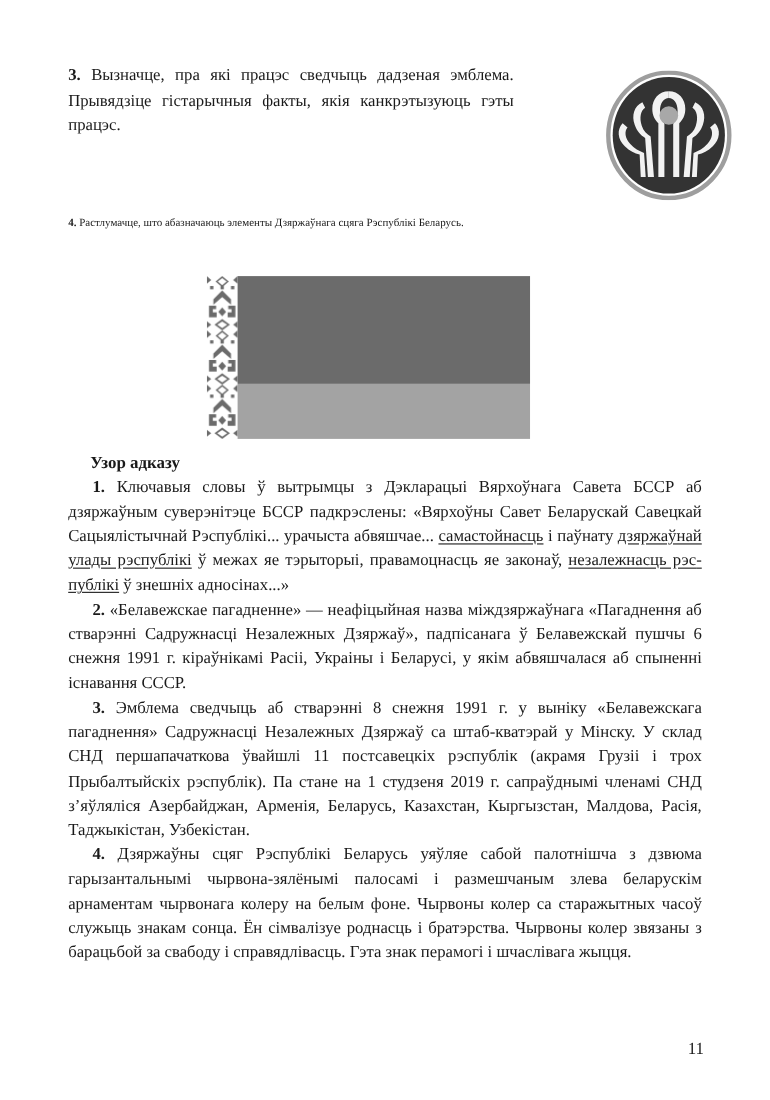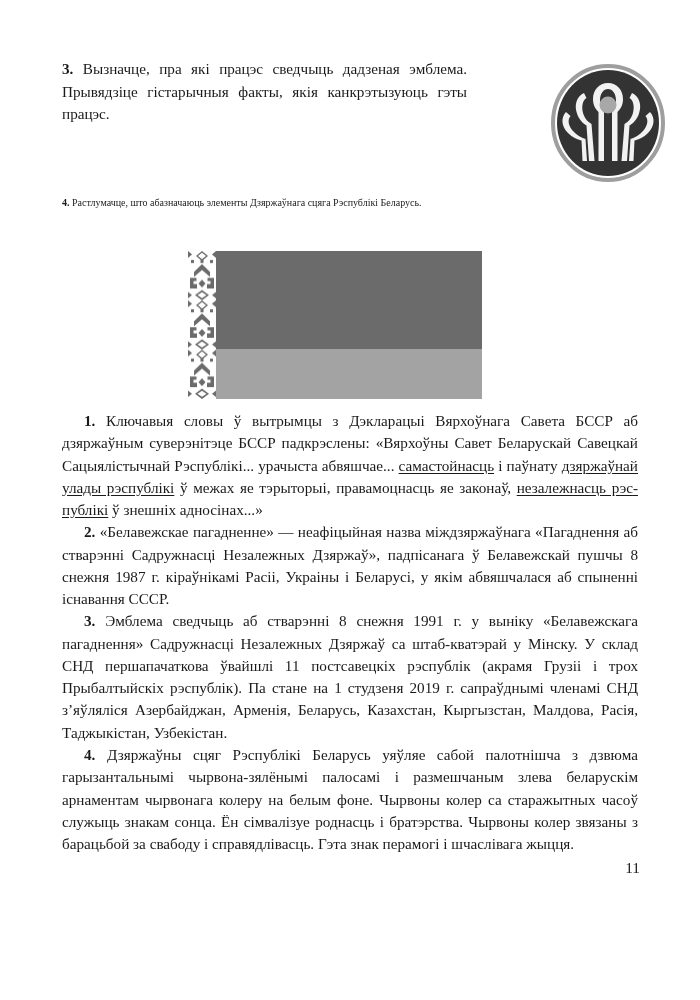--- a/index.html
+++ b/index.html
@@ -95,21 +95,21 @@
     text-indent: 22px;
     text-align: justify;
     text-justify: inter-word;
   }
   u { text-decoration: underline; text-underline-offset: 2px; }
 
   
   .page-number {
     position: absolute;
     right: 60px;
-    top: 860px;
+    top: 946px;
     font-size: 15.4px;
     line-height: 1;
   }
 </style>
 </head>
 <body>
 
 <div class="page">
 
   <div class="ex3-block">
@@ -213,23 +213,24 @@
 
       <rect x="0" y="0" width="28" height="148" fill="url(#orn)"></rect>
 
       <rect x="28" y="0" width="266" height="98" fill="#6b6b6b"></rect>
 
       <rect x="28" y="98" width="266" height="50" fill="#a3a3a3"></rect>
     </svg>
   </div>
 
   <div class="answers">
+    <h2>Узор адказу</h2>
     <div id="answer-list">
         <p><span class="num">1.</span> <span>Ключавыя словы ў вытрымцы з Дэкларацыі Вярхоўнага Савета БССР аб дзяржаўным суверэнітэце БССР падкрэслены: «Вярхоўны Савет Беларускай Савецкай Сацыялістычнай Рэспублікі... урачыста абвяшчае... </span><u>самастойнасць</u><span> і паўнату </span><u>дзяржаўнай улады рэспублікі</u><span> ў межах яе тэрыторыі, правамоцнасць яе законаў, </span><u>незалежнасць рэс­публікі</u><span> ў знешніх адносінах...»</span></p>
-        <p><span class="num">2.</span> <span>«Белавежскае пагадненне» — неафіцыйная назва міждзяржаў­нага «Пагаднення аб стварэнні Садружнасці Незалежных Дзяржаў», падпісанага ў Белавежскай пушчы 8 снежня 1987 г. кіраўнікамі Расіі, Украіны і Беларусі, у якім абвяшчалася аб спыненні існавання СССР.</span></p>
+        <p><span class="num">2.</span> <span>«Белавежскае пагадненне» — неафіцыйная назва міждзяржаў­нага «Пагаднення аб стварэнні Садружнасці Незалежных Дзяржаў», падпісанага ў Белавежскай пушчы 6 снежня 1991 г. кіраўнікамі Расіі, Украіны і Беларусі, у якім абвяшчалася аб спыненні існавання СССР.</span></p>
         <p><span class="num">3.</span> <span>Эмблема сведчыць аб стварэнні 8 снежня 1991 г. у выніку «Белавежскага пагаднення» Садружнасці Незалежных Дзяржаў са штаб-кватэрай у Мінску. У склад СНД першапачаткова ўвайшлі 11 постсавецкіх рэспублік (акрамя Грузіі і трох Прыбалтыйскіх рэс­публік). Па стане на 1 студзеня 2019 г. сапраўднымі членамі СНД з’яўляліся Азербайджан, Арменія, Беларусь, Казахстан, Кыргызстан, Малдова, Расія, Таджыкістан, Узбекістан.</span></p>
         <p><span class="num">4.</span> <span>Дзяржаўны сцяг Рэспублікі Беларусь уяўляе сабой палотнішча з дзвюма гарызантальнымі чырвона-зялёнымі палосамі і размешча­ным злева беларускім арнаментам чырвонага колеру на белым фоне. Чырвоны колер са старажытных часоў служыць знакам сонца. Ён сімвалізуе роднасць і братэрства. Чырвоны колер звязаны з барацьбой за свабоду і справядлівасць. Гэта знак перамогі і шчаслівага жыцця.</span></p>
       </div>
   </div>
 
   <div class="page-number">11</div>
 
 </div>
 
 </body></html>

